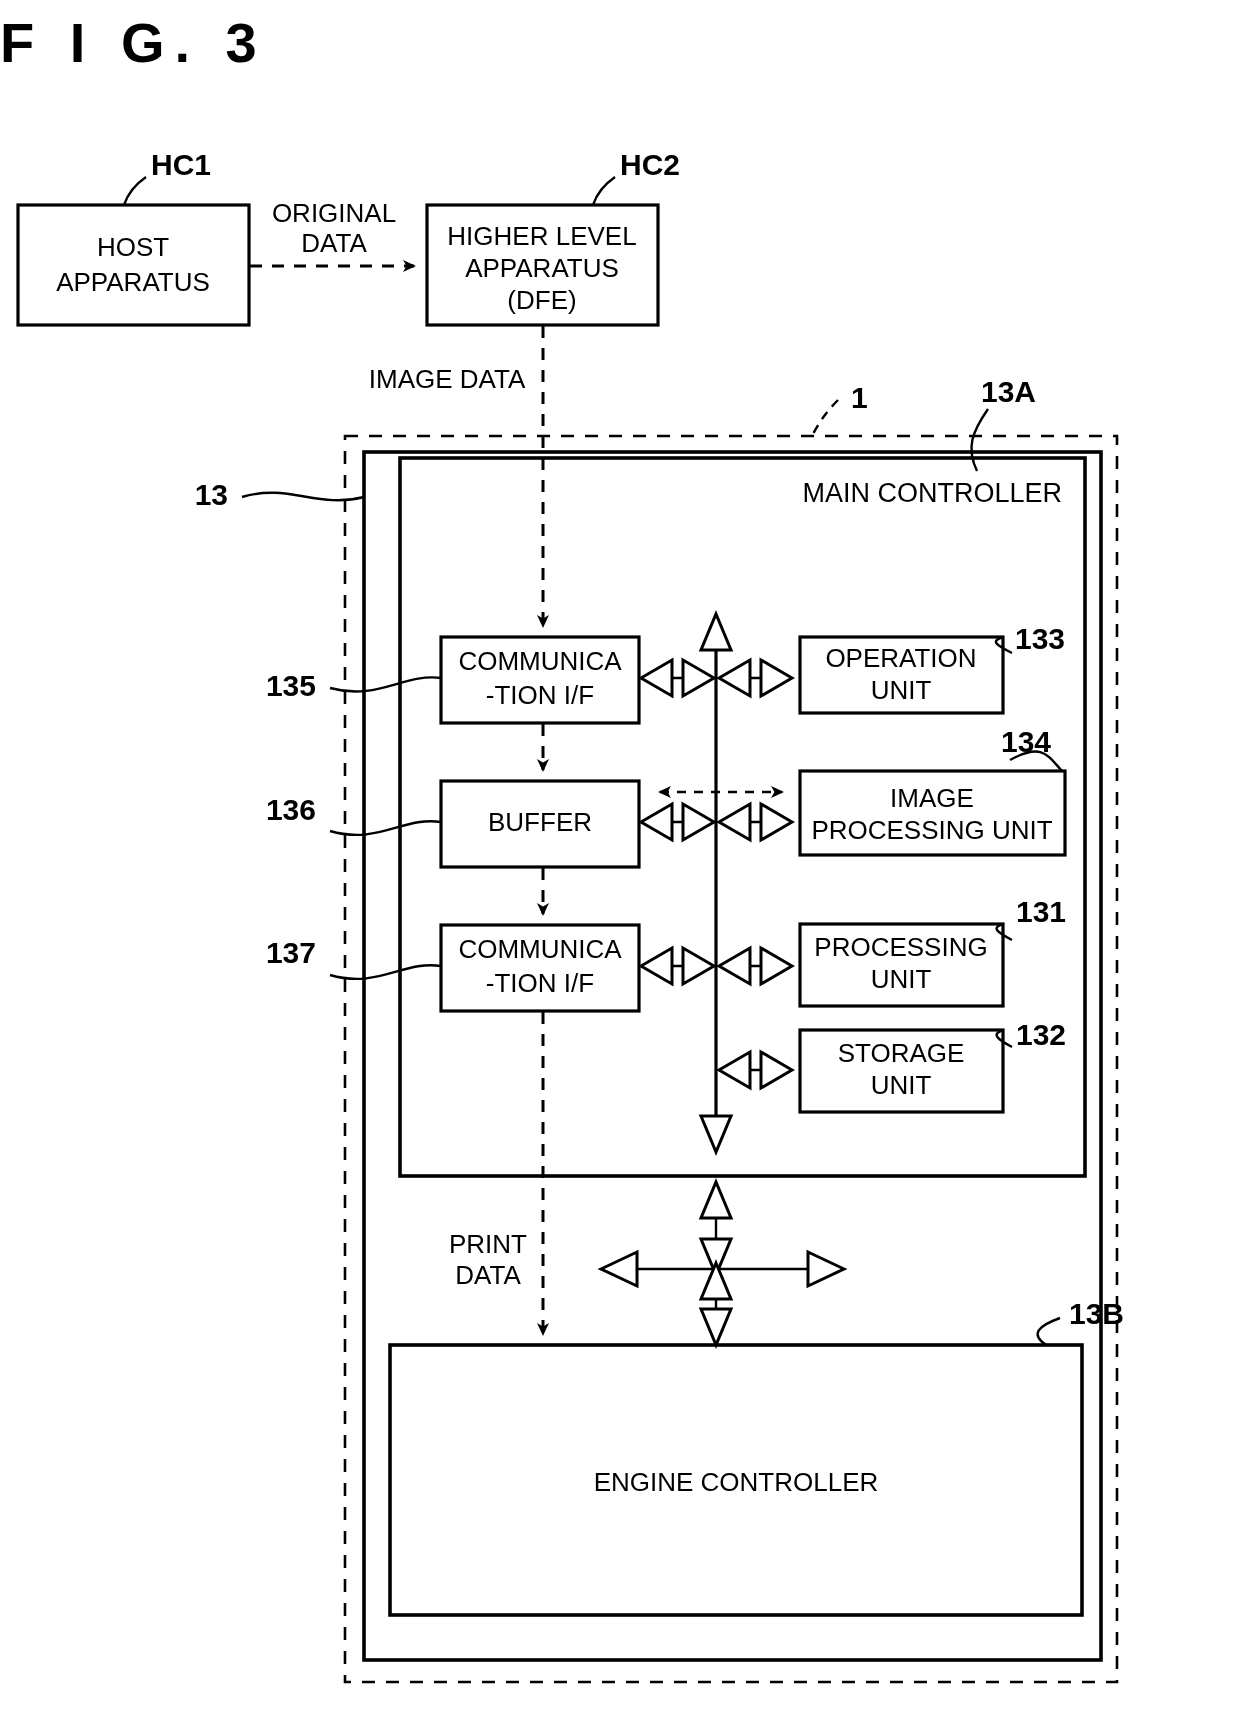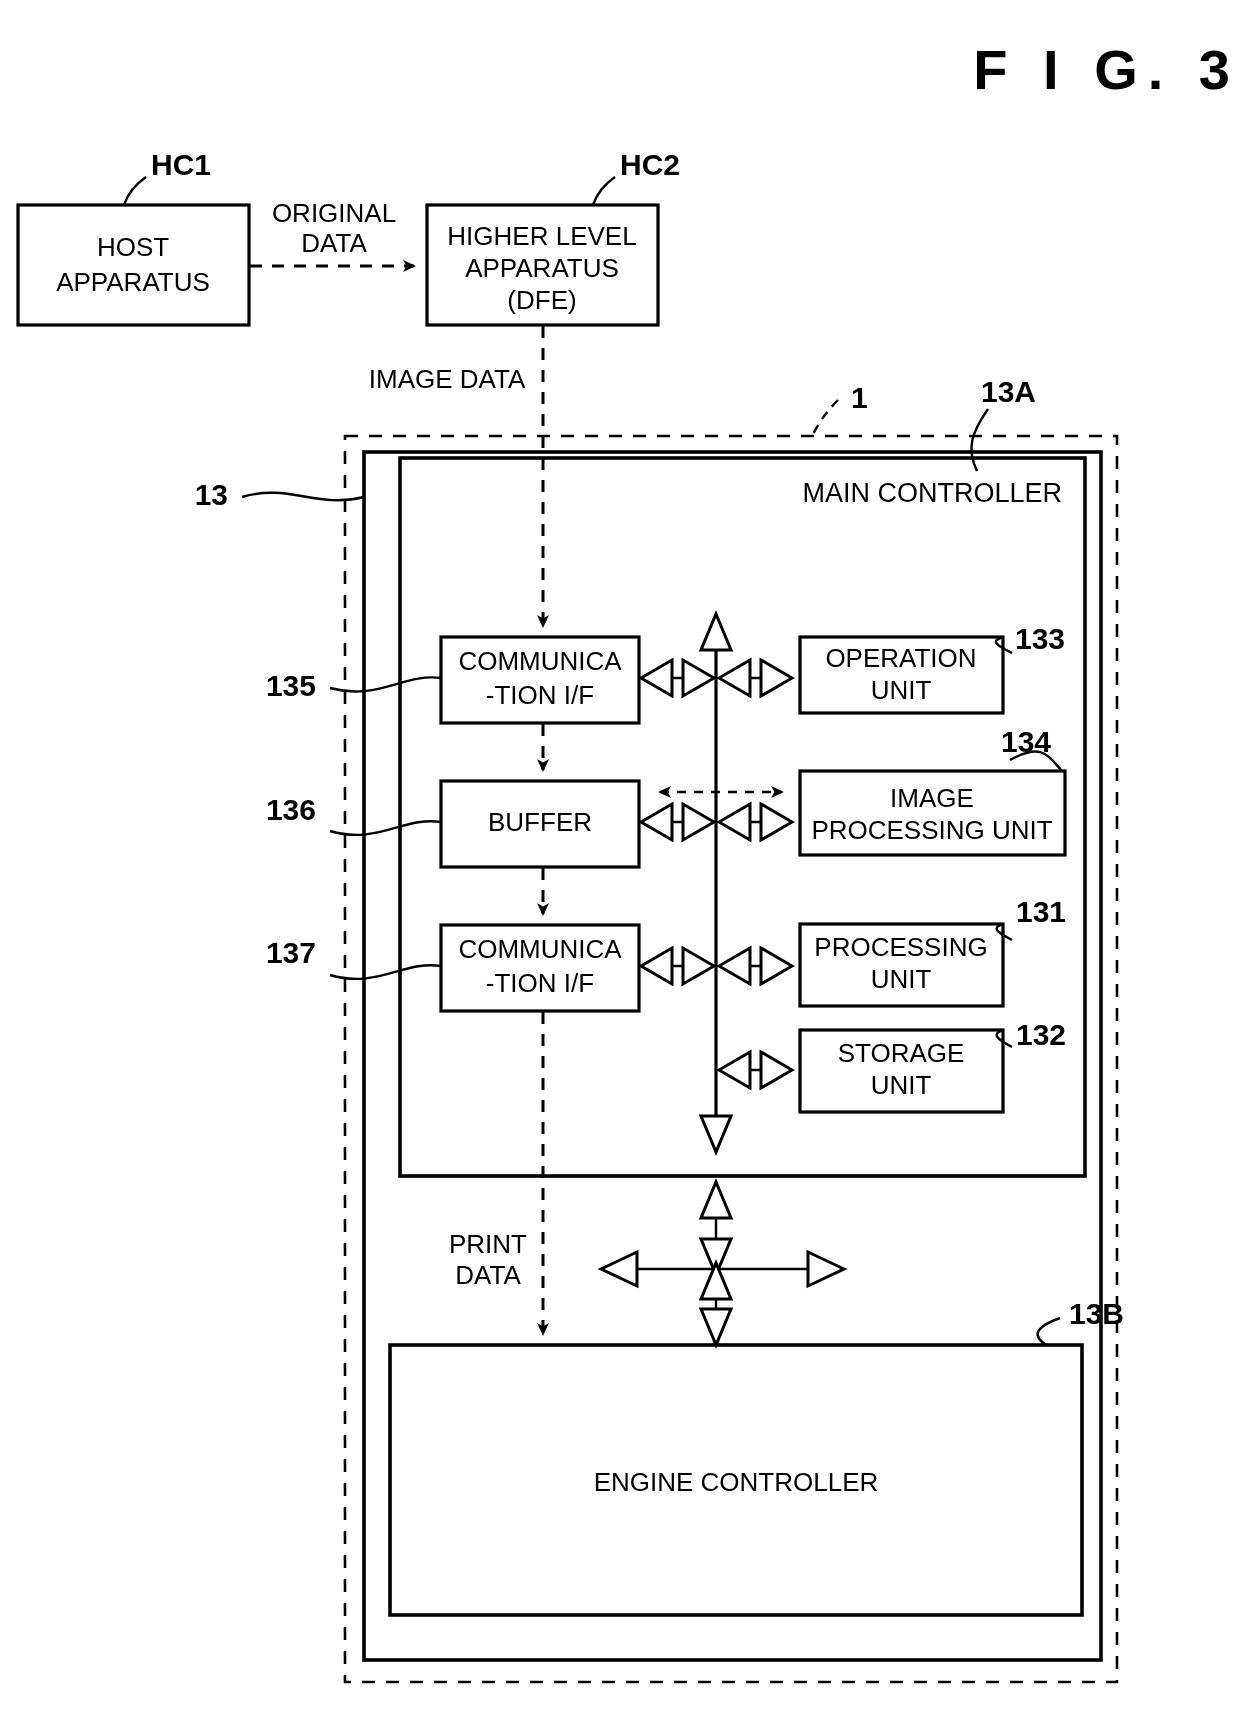--- a/index.html
+++ b/index.html
@@ -24,26 +24,25 @@
     left: 0;
     top: 0;
     width: 1240px;
     height: 1721px;
   }
   .fig-title {
     position: absolute;
     left: 0;
     top: 10px;
     width: 1240px;
-    text-align: right;
+    text-align: left;
     font-size: 56px;
     font-weight: bold;
     letter-spacing: 10px;
     font-family: "Liberation Sans", sans-serif;
-    margin-top: 27px;
   }
   text {
     font-family: "Liberation Sans", sans-serif;
     fill: #000000;
   }
   .blk-label {
     font-size: 26px;
     text-anchor: middle;
     dominant-baseline: middle;
   }

